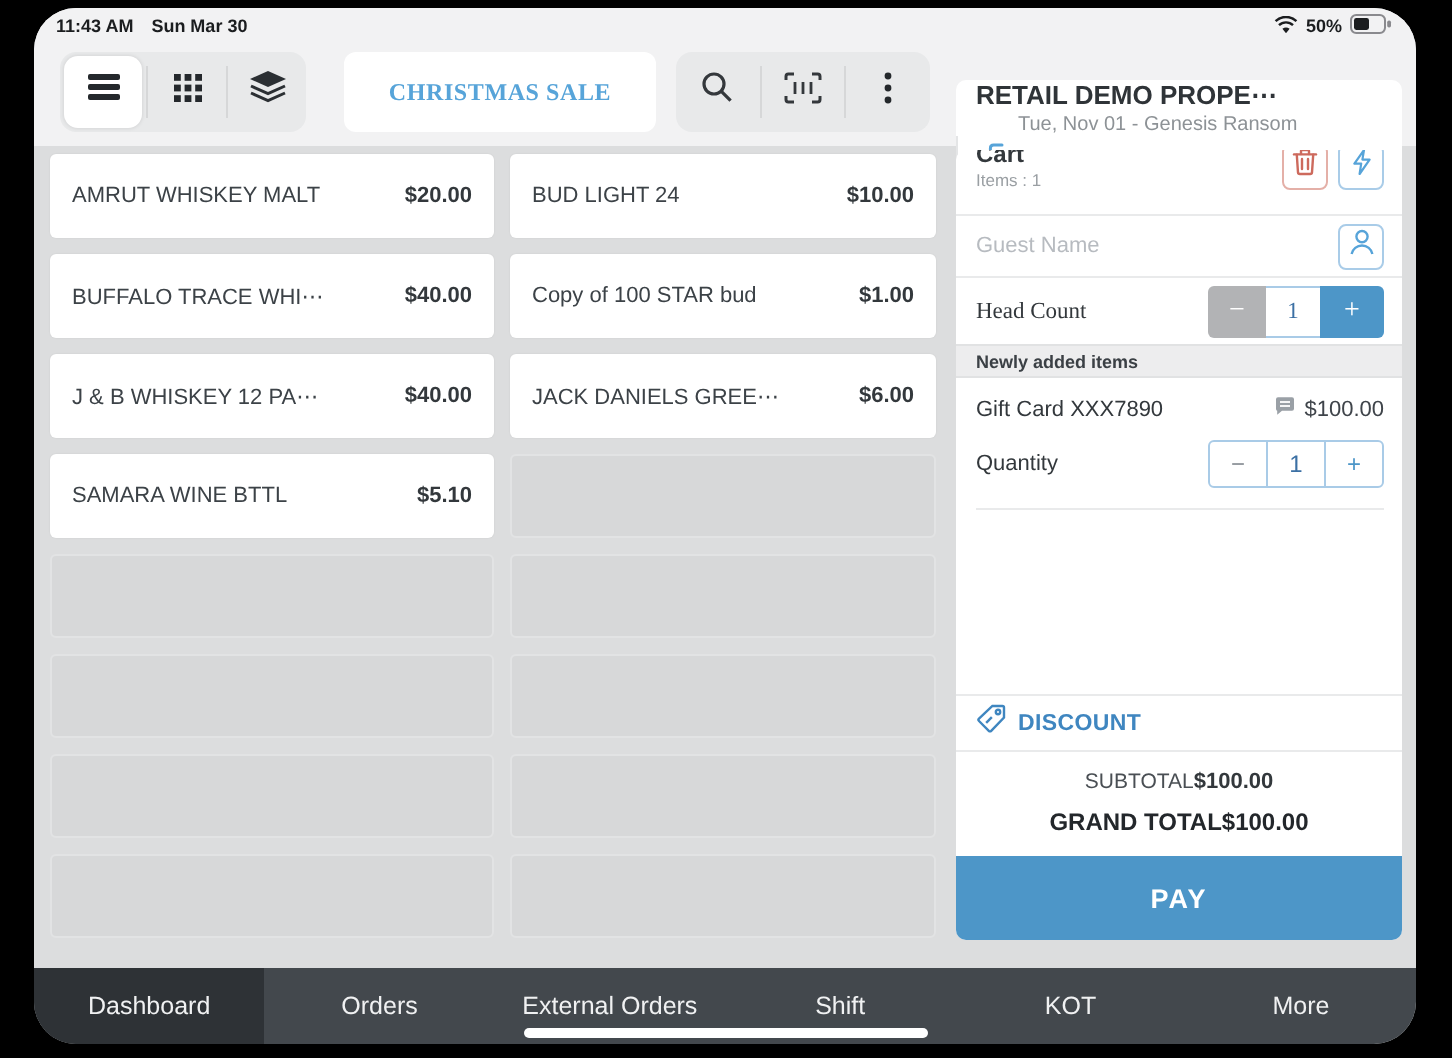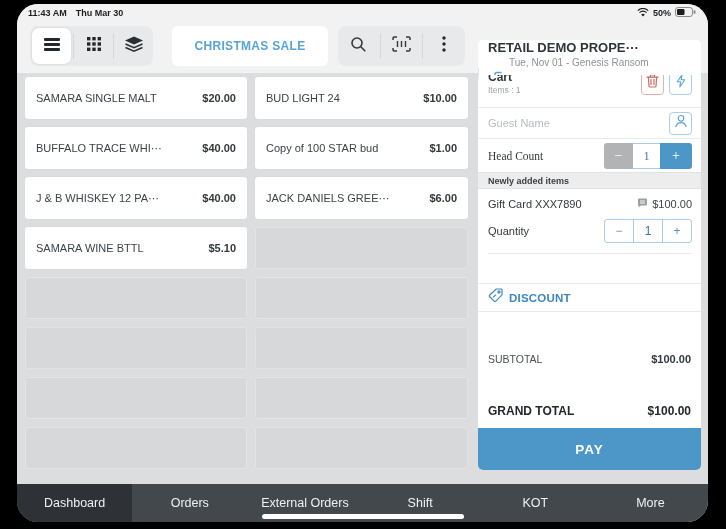--- a/index.html
+++ b/index.html
@@ -12,21 +12,21 @@
   .status-left { display:flex; gap:9px; }
   .status-right { display:flex; gap:4px; align-items:center; font-weight:700; }
 
   
   .tool-group { position:absolute; top:22px; height:40px; background:#e8e9ea; border-radius:8px; display:flex; align-items:stretch; }
   .tool-group.left { left:13px; width:123px; }
   .tool-group.right { left:321px; width:127px; }
   .tool-cell { flex:1; display:flex; align-items:center; justify-content:center; cursor:pointer; }
   .tool-cell.active { background:#ffffff; border-radius:7px; margin:2px; box-shadow:0 0 2px rgba(0,0,0,.12); }
   .tool-sep { width:1px; background:#d6d7d8; margin:7px 0; }
-  .sale-btn { position:absolute; left:155px; top:22px; width:156px; height:40px; background:#fff; border:none; border-radius:6px; color:#57a4d9; font-family:Liberation Sans, sans-serif; font-size:12px; font-weight:700; letter-spacing:.3px; cursor:pointer; }
+  .sale-btn { position:absolute; left:155px; top:22px; width:156px; height:40px; background:#fff; border:none; border-radius:6px; color:#57a4d9; font-family:Liberation Serif, serif; font-size:12px; font-weight:700; letter-spacing:.3px; cursor:pointer; }
   .store-header { position:absolute; left:461px; top:36px; width:223px; height:44px; background:#fff; border-radius:5px; display:flex; overflow:hidden;flex-direction:column; }
   .store-text { flex:1; display:flex; flex-direction:column; justify-content:center; padding-left:10px; cursor:pointer; }
   .store-name { font-size:13px; font-weight:700; color:#2f3438; white-space:nowrap; }
   .store-sub { font-size:10px; color:#8d9296; margin-top:2px; white-space:nowrap;margin-left:21px; }
   .logout-cell { width:46px; border-left:1px solid #e4e5e6; display:flex; align-items:center; justify-content:center; cursor:pointer; }
 
   
   .grid { position:absolute; left:8px; top:73px; width:443px; display:grid; grid-template-columns:222px 213px; column-gap:8px; row-gap:8px; grid-auto-rows:42px; }
   .tile { background:#fff; border-radius:3px; display:flex; align-items:center; justify-content:space-between; padding:0 11px; font-size:11px; color:#3c4247; cursor:pointer; box-shadow:0 0 1px rgba(0,0,0,.08); }
   .tile .p-name { overflow:hidden; white-space:nowrap; }
@@ -59,21 +59,21 @@
   .li-qty { display:flex; align-items:center; justify-content:space-between; margin-top:9px; padding-bottom:10px; border-bottom:1px solid #e9eaeb; }
   .qstepper { display:flex; height:24px; width:88px; border:1px solid #a9cbe7; border-radius:3px; background:#fff; overflow:hidden; }
   .qstepper > div { flex:1; display:flex; align-items:center; justify-content:center; font-size:12px; }
   .q-minus { color:#8a9096; cursor:pointer; }
   .q-val { color:#3c70a4; border-left:1px solid #a9cbe7; border-right:1px solid #a9cbe7; font-size:11.5px; }
   .q-plus { color:#4d96c8; cursor:pointer; }
   .panel-spacer { flex:1; }
   .discount-row { flex:0 0 28px; border-top:1px solid #e9eaeb; display:flex; align-items:center; gap:6px; padding:0 10px; cursor:pointer; }
   .discount-label { font-size:11.5px; font-weight:700; color:#3f86c0; letter-spacing:.2px; }
   .totals { border-top:1px solid #e9eaeb; padding:5px 10px 6px 10px; }
-  .t-row { display:flex; justify-content:space-between; align-items:center; height:19px;margin-top:32px; }
+  .t-row { display:flex; justify-content:center; align-items:center; height:19px; }
   .t-label { font-size:10.5px; color:#4a4f54; }
   .t-val { font-size:11px; font-weight:700; color:#33383c; }
   .t-row.grand .t-label { font-size:12px; font-weight:700; color:#23272b; }
   .t-row.grand { height:22px; }
   .t-row.grand .t-val { font-size:12px; color:#23272b; }
   .pay-btn { flex:0 0 42px; background:#4d96c8; border:none; color:#fff; font-family:"Liberation Sans",sans-serif; font-size:13.5px; font-weight:700; letter-spacing:1px; cursor:pointer; }
 
   
   .bottom-nav { position:absolute; left:0; right:0; bottom:0; height:38px; background:#43484d; display:flex; }
   .nav-tab { flex:1; display:flex; align-items:center; justify-content:center; color:#f0f1f2; font-size:12.5px; cursor:pointer; }
@@ -82,21 +82,21 @@
 </style>
 </head>
 <body>
 
 <div class="screen">
   <div class="top-strip"></div>
 
   <div class="status-bar">
     <div class="status-left">
       <span>11:43 AM</span>
-      <span>Thu Mar 30</span>
+      <span>Sun Mar 30</span>
     </div>
     <div class="status-right">
       <span><svg width="12" height="9" viewBox="0 0 12 9">
             <path d="M6 8.6 L4.2 6.4 A2.9 2.9 0 0 1 7.8 6.4 Z" fill="#1b1d1f"></path>
             <path d="M2.5 4.6 A5 5 0 0 1 9.5 4.6" stroke="#1b1d1f" stroke-width="1.2" fill="none"></path>
             <path d="M0.8 2.6 A7.4 7.4 0 0 1 11.2 2.6" stroke="#1b1d1f" stroke-width="1.2" fill="none"></path>
           </svg></span>
       <span>50%</span>
       <span><svg width="21" height="10" viewBox="0 0 21 10">
             <rect x="0.5" y="0.5" width="17" height="9" rx="2.6" stroke="#8a8a8e" fill="none"></rect>
@@ -186,21 +186,21 @@
               <path d="M11 4.5 H6.8 Q5.2 4.5 5.2 6 V18 Q5.2 19.5 6.8 19.5 H11"></path>
               <path d="M9.5 12 H19"></path>
               <path d="M16 8.8 L19.2 12 L16 15.2"></path>
             </g>
           </svg></span>
     </div>
   </div>
 
   <div class="grid" id="product-grid">
       <div class="tile">
-        <span class="p-name">SAMARA SINGLE MALT</span>
+        <span class="p-name">AMRUT WHISKEY MALT</span>
         <span class="p-price">$20.00</span>
       </div>
       <div class="tile">
         <span class="p-name">BUD LIGHT 24</span>
         <span class="p-price">$10.00</span>
       </div>
       <div class="tile">
         <span class="p-name">BUFFALO TRACE WHI⋯</span>
         <span class="p-price">$40.00</span>
       </div>

